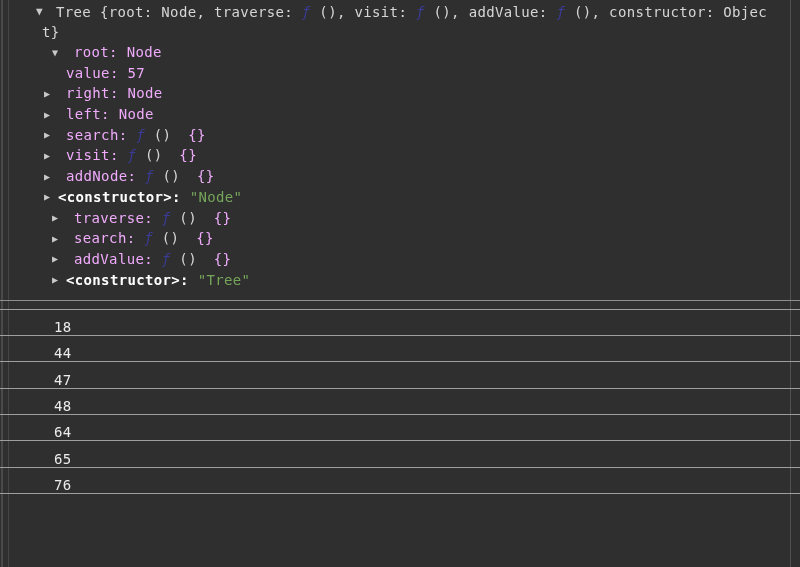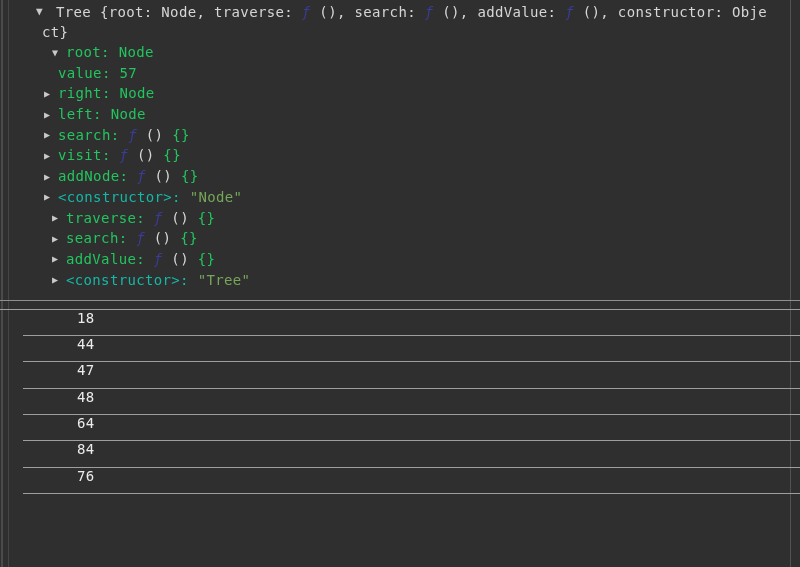--- a/index.html
+++ b/index.html
@@ -64,56 +64,55 @@
   .tree-row.indent-2 { padding-left: 44px; }
   .arrow {
     display: inline-block;
     width: 14px;
     font-size: 10px;
     color: #c9c9c9;
     vertical-align: 1.5px;
     cursor: pointer;
   }
   .seg-it    { }
-  .seg-plain { color: #22c55e; }
+  .seg-plain { color: #f0abfc; margin-left: 8px; }
   .seg-fn    { font-style: italic; color: #3b3b98; }
-  .seg-dim   { color: #14b8a6; }
+  .seg-dim   { color: #ffffff; font-weight: bold; }
   .seg-str   { color: #76a65a; }
 
   
   .row-spacer {
     height: 7.5px;
     border-bottom: 1.5px solid #9e9e9e;
   }
 
   
   .log-row {
     box-sizing: border-box;
     height: 26.3px;
     border-bottom: 1.5px solid #9e9e9e;
     display: flex;
-    align-items: flex-start;
+    align-items: flex-end;
     padding-left: 54px;
     color: #ececec;
     background: transparent;
-    margin-left: 23px;
   }
 </style>
 </head>
 <body>
 
 <div class="console">
   <div class="vline left-a"></div>
   <div class="vline left-b"></div>
   <div class="vline right"></div>
 
   <div class="content">
     <div class="object-entry">
       <div class="object-preview">
-        <span class="tri">▼</span><span><span class="seg-it">Tree {root: Node, traverse: </span><span class="seg-fn">ƒ</span><span class="seg-it"> (), search: </span><span class="seg-fn">ƒ</span><span class="seg-it"> (), addValue: </span><span class="seg-fn">ƒ</span><span class="seg-it"> (), constructor: Object}</span></span>
+        <span class="tri">▼</span><span><span class="seg-it">Tree {root: Node, traverse: </span><span class="seg-fn">ƒ</span><span class="seg-it"> (), visit: </span><span class="seg-fn">ƒ</span><span class="seg-it"> (), addValue: </span><span class="seg-fn">ƒ</span><span class="seg-it"> (), constructor: Object}</span></span>
       </div>
       <div>
           <div class="tree-row indent-1"><span class="arrow">▼</span><span class="seg-plain">root: Node</span></div>
           <div class="tree-row indent-2"><span class="arrow"></span><span class="seg-plain">value: 57</span></div>
           <div class="tree-row indent-2"><span class="arrow">▶</span><span class="seg-plain">right: Node</span></div>
           <div class="tree-row indent-2"><span class="arrow">▶</span><span class="seg-plain">left: Node</span></div>
           <div class="tree-row indent-2"><span class="arrow">▶</span><span class="seg-plain">search: </span><span class="seg-fn">ƒ</span><span class="seg-it"> ()</span><span class="seg-plain"> {}</span></div>
           <div class="tree-row indent-2"><span class="arrow">▶</span><span class="seg-plain">visit: </span><span class="seg-fn">ƒ</span><span class="seg-it"> ()</span><span class="seg-plain"> {}</span></div>
           <div class="tree-row indent-2"><span class="arrow">▶</span><span class="seg-plain">addNode: </span><span class="seg-fn">ƒ</span><span class="seg-it"> ()</span><span class="seg-plain"> {}</span></div>
           <div class="tree-row indent-2"><span class="arrow">▶</span><span class="seg-dim">&lt;constructor&gt;: </span><span class="seg-str">"Node"</span></div>
@@ -136,20 +135,20 @@
         <div class="log-row">
           <span>47</span>
         </div>
         <div class="log-row">
           <span>48</span>
         </div>
         <div class="log-row">
           <span>64</span>
         </div>
         <div class="log-row">
-          <span>84</span>
+          <span>65</span>
         </div>
         <div class="log-row">
           <span>76</span>
         </div>
       </div>
   </div>
 </div>
 
 </body></html>

